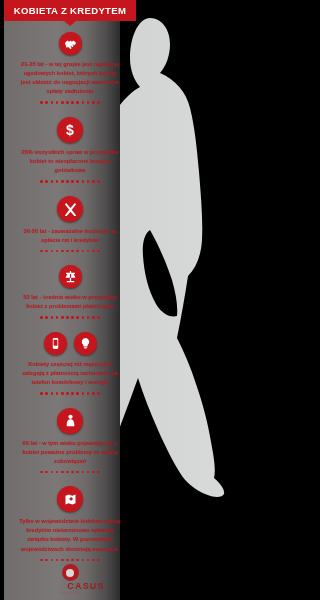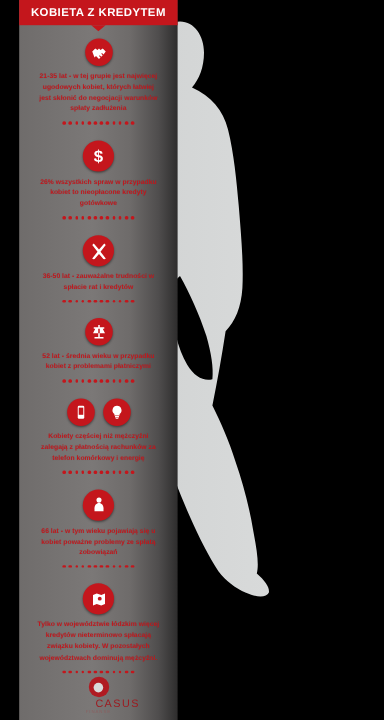--- a/index.html
+++ b/index.html
@@ -26,23 +26,23 @@
     position: absolute;
     inset: 0;
     width: 226px;
     height: 600px;
     z-index: 1;
   }
 
   
   #content-column {
     position: absolute;
-    left: 16px;
+    left: 4px;
     top: 0;
-    width: 132px;
+    width: 116px;
     height: 600px;
     z-index: 2;
     background: linear-gradient(to right,
         #6f6c6b 0%,
         #757271 22%,
         #7b7877 46%,
         #6e6b6a 70%,
         #4f4d4d 88%,
         #2e2d2d 100%);
   }
@@ -164,21 +164,21 @@
   }
   #logo-mark-inner {
     width: 8px;
     height: 8px;
     border-radius: 50%;
     background: #d9d9d9;
   }
   #logo-wordmark {
     color: #9d1b20;
     font-size: 9px;
-    font-weight: normal;
+    font-weight: bold;
     letter-spacing: 1.2px;
     line-height: 1;
     margin-left: 32px;
   }
   #logo-tagline {
     color: #8a5f5f;
     font-size: 3.6px;
     letter-spacing: 0.8px;
     line-height: 1;
   }

